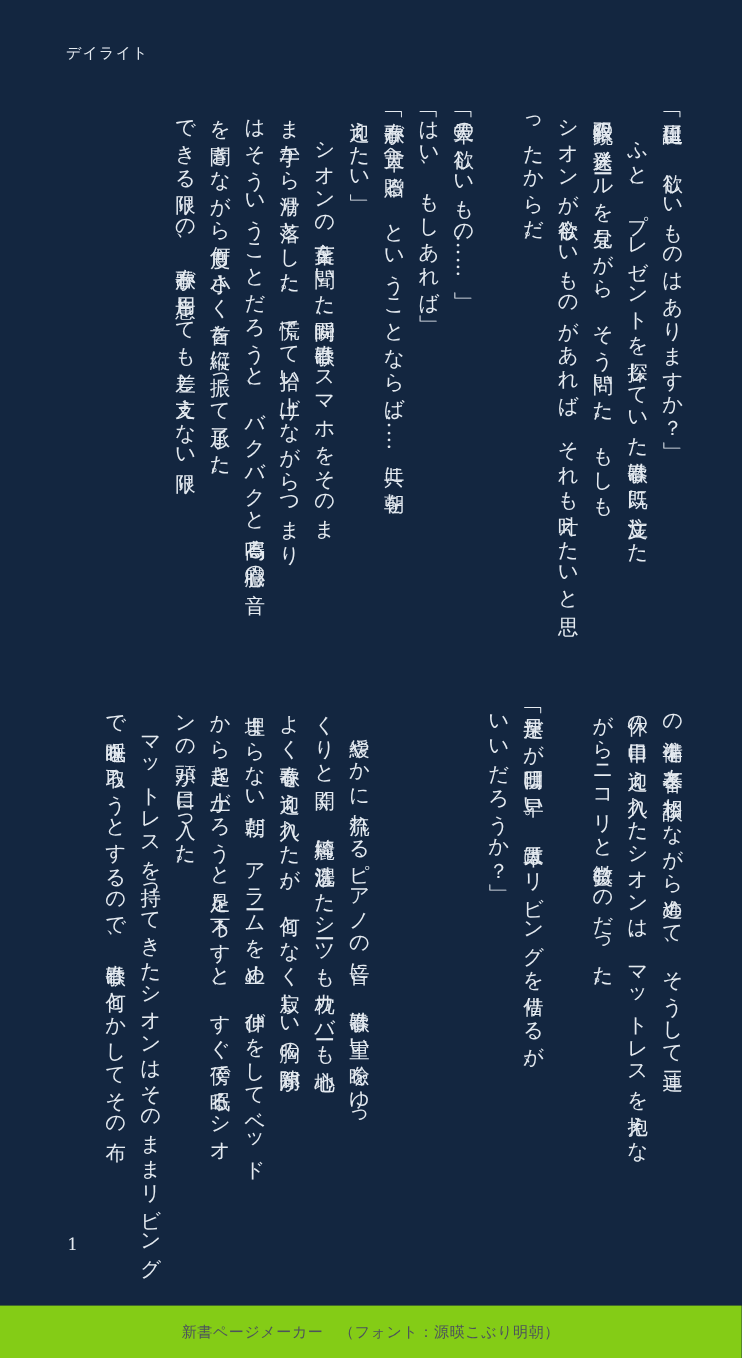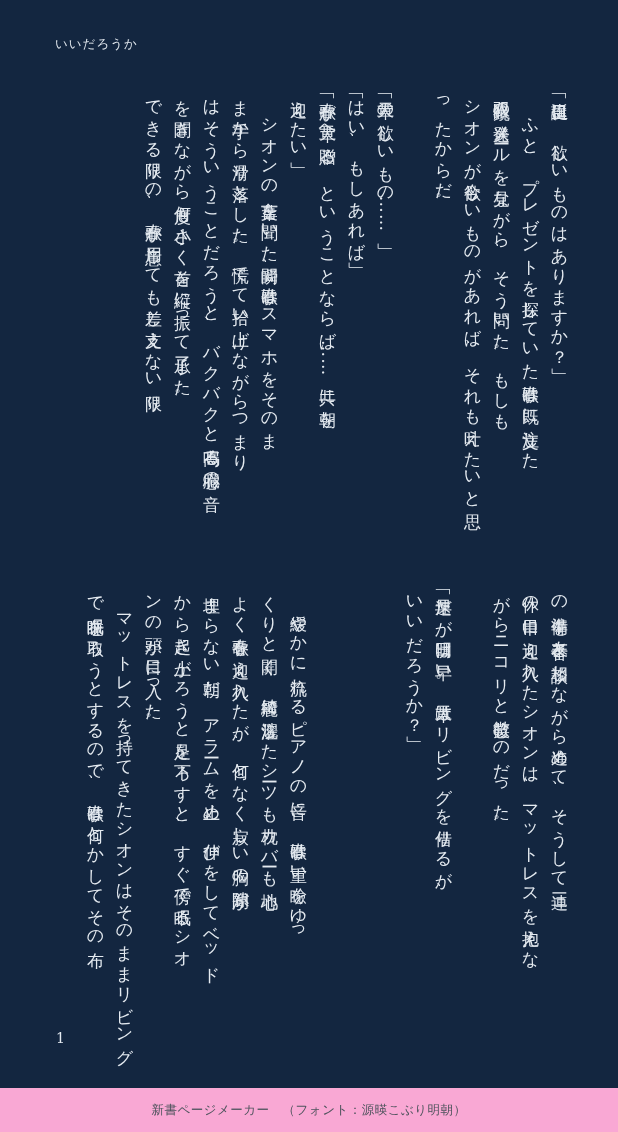--- a/index.html
+++ b/index.html
@@ -44,21 +44,21 @@
     display: flex; align-items: center; justify-content: center;
   }
   .footer-credit {
     font-size: 12.5px;
     letter-spacing: 0.5px;
   }
 </style>
 </head>
 <body style="background: rgb(19, 38, 64);">
 
-<div class="page-title" style="color: rgb(228, 234, 240);">いいだろうか</div>
+<div class="page-title" style="color: rgb(228, 234, 240);">デイライト</div>
 
 <div id="block-upper" class="vblock" style="color: rgb(228, 234, 240);">
     <div class="tline">「誕生日に、欲しいものはありますか？」</div>
     <div class="tline">　ふと、プレゼントを探していた春歌は既に注文した</div>
     <div class="tline">双眼鏡の発送メールを見ながら、そう問いた。もしも</div>
     <div class="tline">シオンが今欲しいものがあれば、それも叶えたいと思</div>
     <div class="tline">ったからだ。</div>
     <div class="tline">　</div>
     <div class="tline">「天草の欲しいもの……」</div>
     <div class="tline">「はい、もしあれば」</div>
@@ -86,15 +86,15 @@
     <div class="tline">よく春歌を迎え入れたが、何となく寂しい胸の隙間が</div>
     <div class="tline">埋まらない朝だ。アラームを止め、伸びをしてベッド</div>
     <div class="tline">から起き上がろうと足を下ろすと、すぐ傍で眠るシオ</div>
     <div class="tline">ンの頭が目に入った。</div>
     <div class="tline">　マットレスを持ってきたシオンはそのままリビング</div>
     <div class="tline">で睡眠を取ろうとするので、春歌は何とかしてその布</div>
   </div>
 
 <div class="page-number" style="color: rgb(228, 234, 240);">1</div>
 
-<div class="footer" style="background: #f9a8d4;">
+<div class="footer" style="background: #84cc16;">
   <span class="footer-credit" style="color: rgb(77, 83, 92);">新書ページメーカー　（フォント：源暎こぶり明朝）</span>
 </div>
 
 </body></html>

